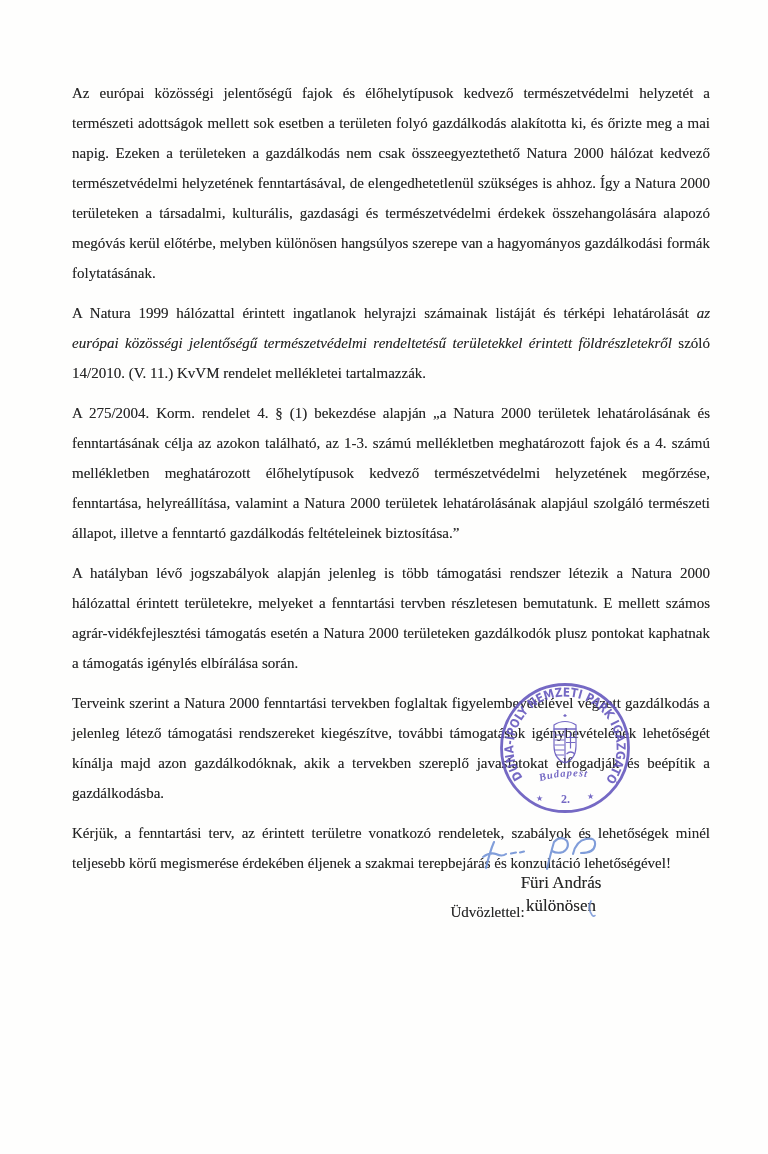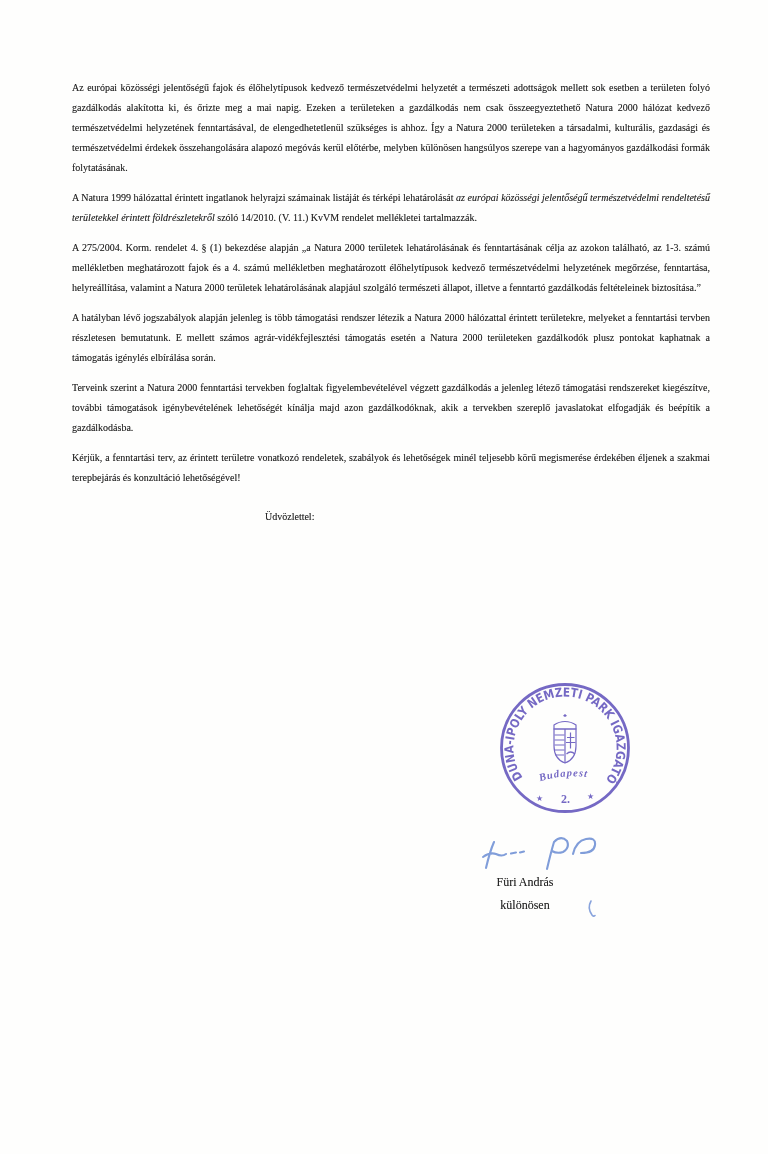--- a/index.html
+++ b/index.html
@@ -14,58 +14,58 @@
     color: #262626;
   }
   .content {
     position: absolute;
     left: 72px;
     top: 78px;
     width: 646px;
   }
   .content p {
     margin: 0 8px 10px 0;
-    font-size: 10px;
-    line-height: 20px;
+    font-size: 15px;
+    line-height: 30px;
     text-align: justify;
     text-shadow: 0 0 0.5px rgba(40,40,40,0.45);
   }
   .content p .it { font-style: italic; }
   p.dateline {
     margin-top: 35px;
     margin-bottom: 0;
     text-align: left;
   }
   p.closing {
     margin-top: 19px;
     padding-left: 193px;
-    text-align: left;
+    text-align: center;
   }
   .stamp {
     position: absolute;
     left: 498px;
     top: 681px;
     width: 134px;
     height: 134px;
     opacity: 0.88;
   }
   .signature {
     position: absolute;
     left: 477px;
     top: 836px;
     width: 132px;
     height: 42px;
   }
   .signer {
     position: absolute;
-    left: 452px;
+    left: 488px;
     top: 871px;
     width: 146px;
     text-align: center;
-    font-size: 12px;
+    font-size: 17px;
     line-height: 23px;
     text-shadow: 0 0 0.5px rgba(40,40,40,0.45);
   }
   .pen-tick {
     position: absolute;
     left: 585px;
     top: 899px;
     width: 12px;
     height: 20px;
   }

